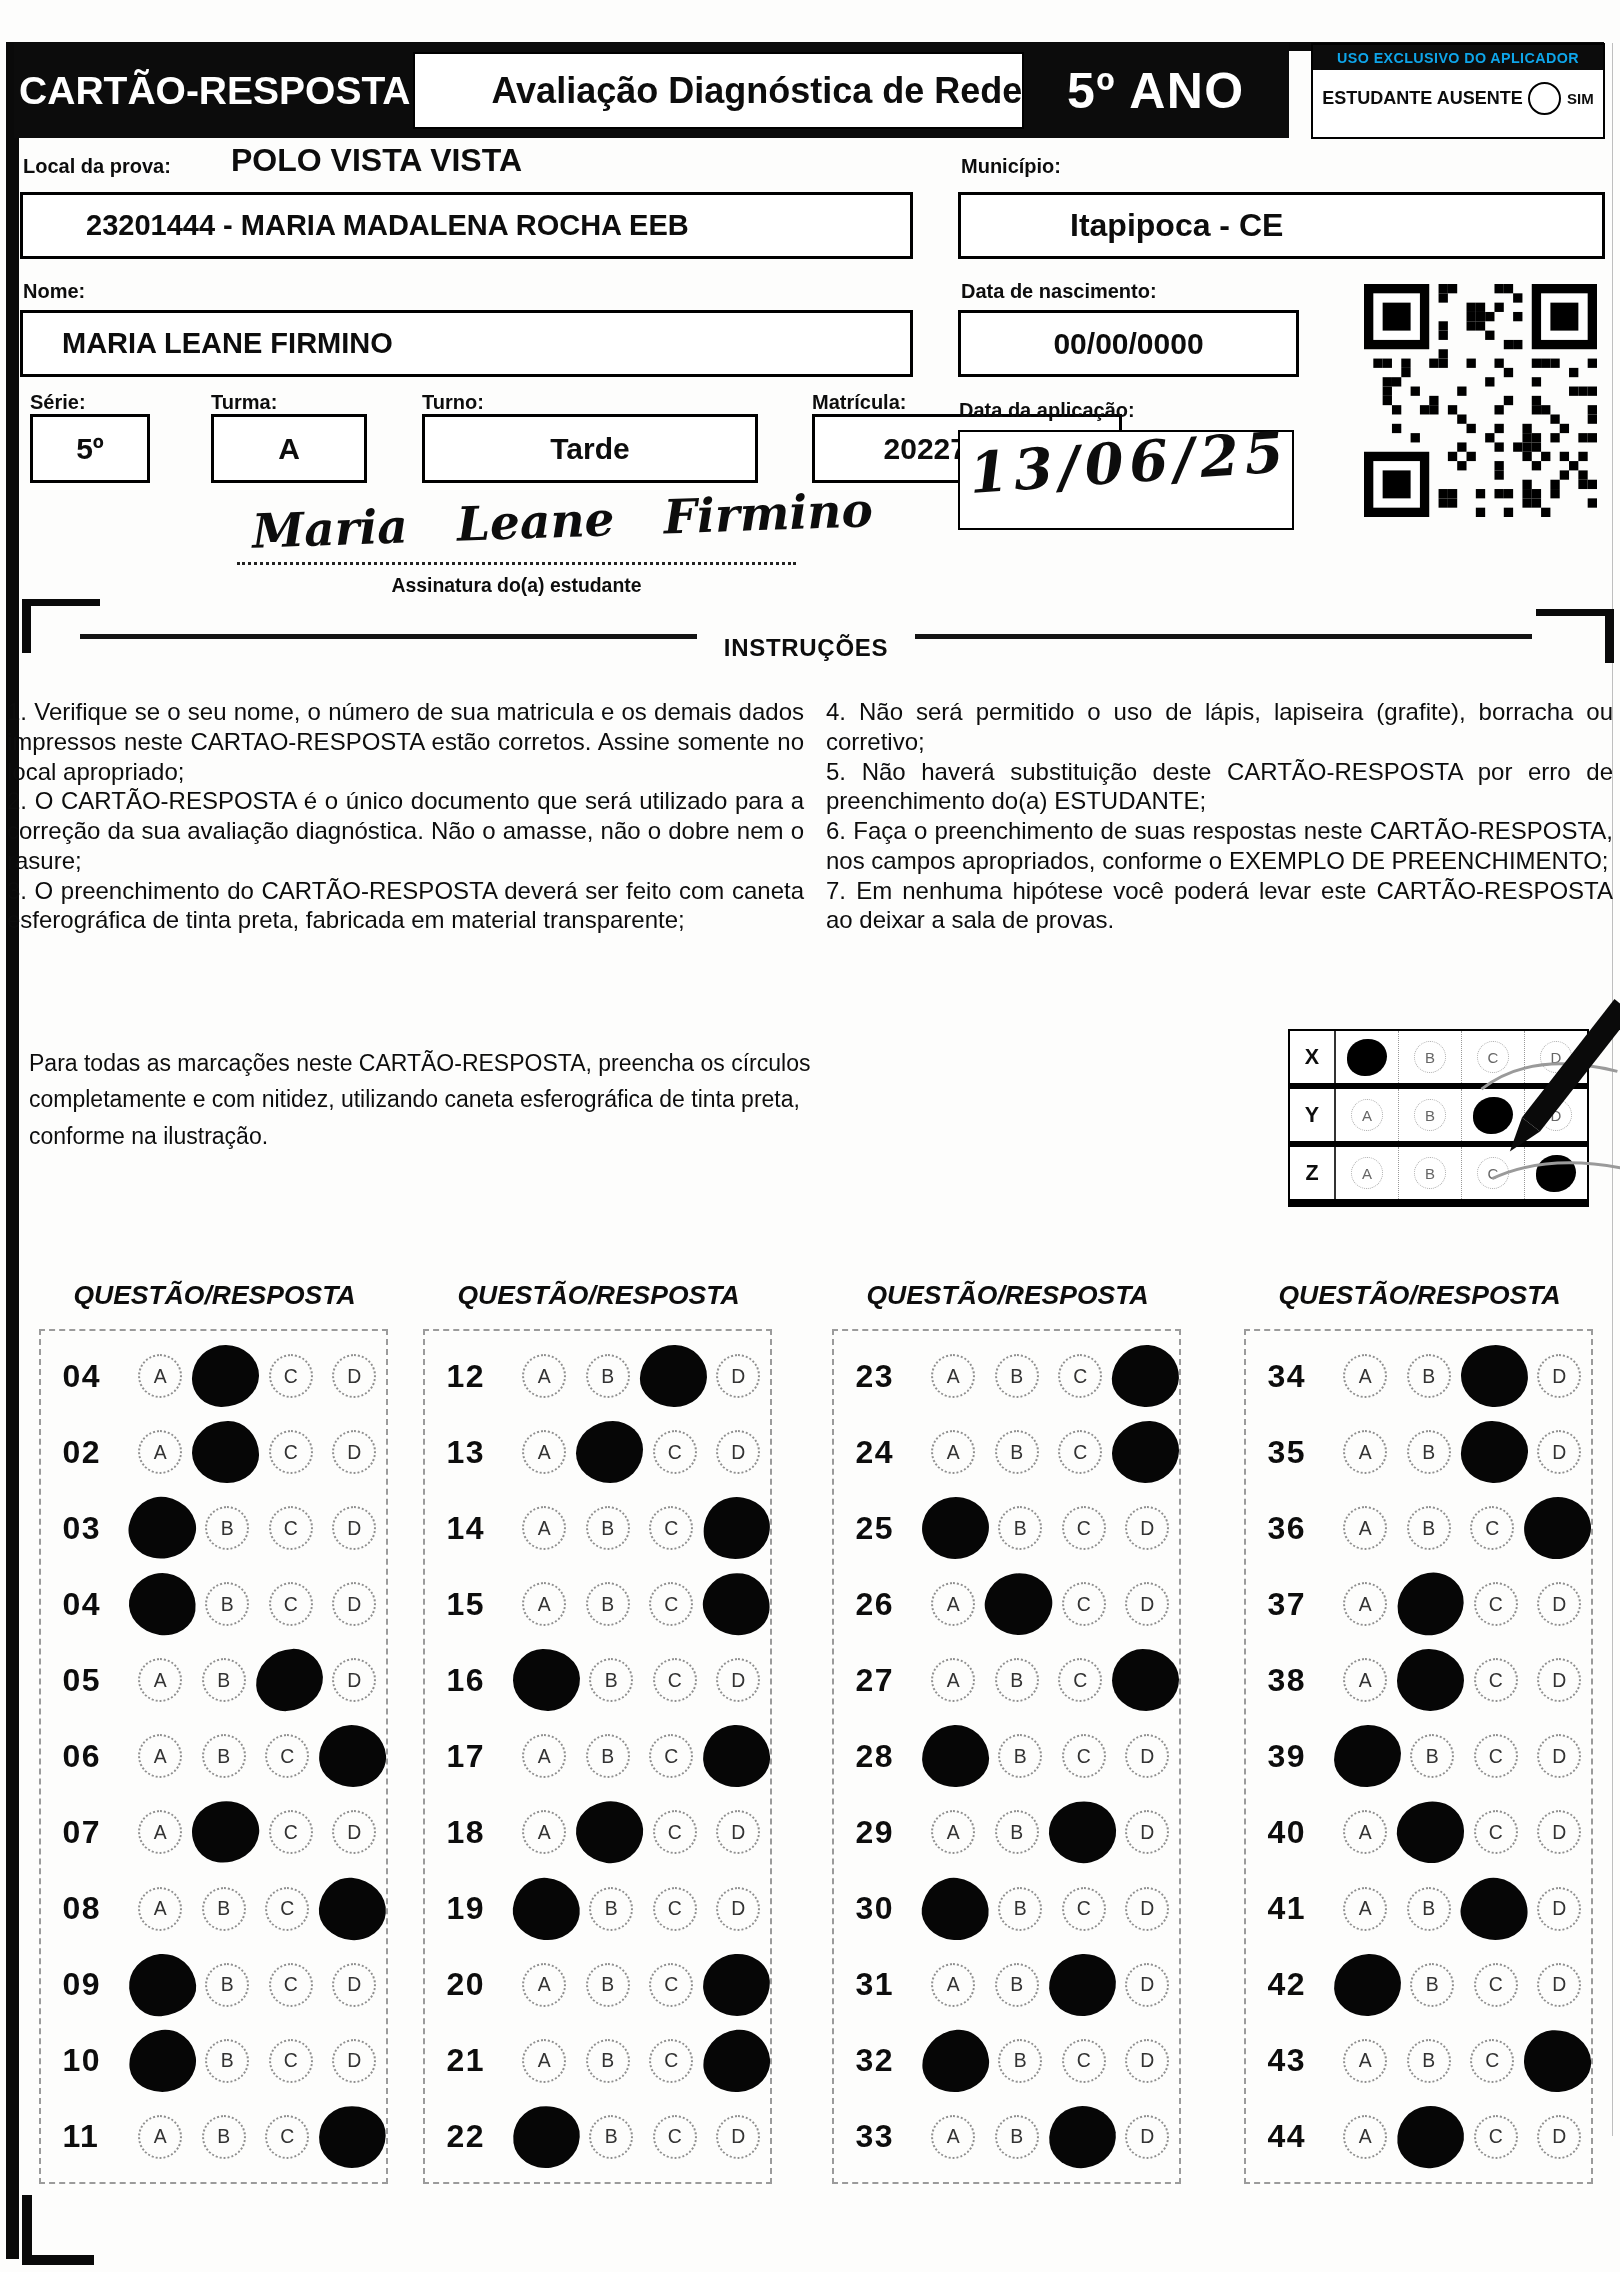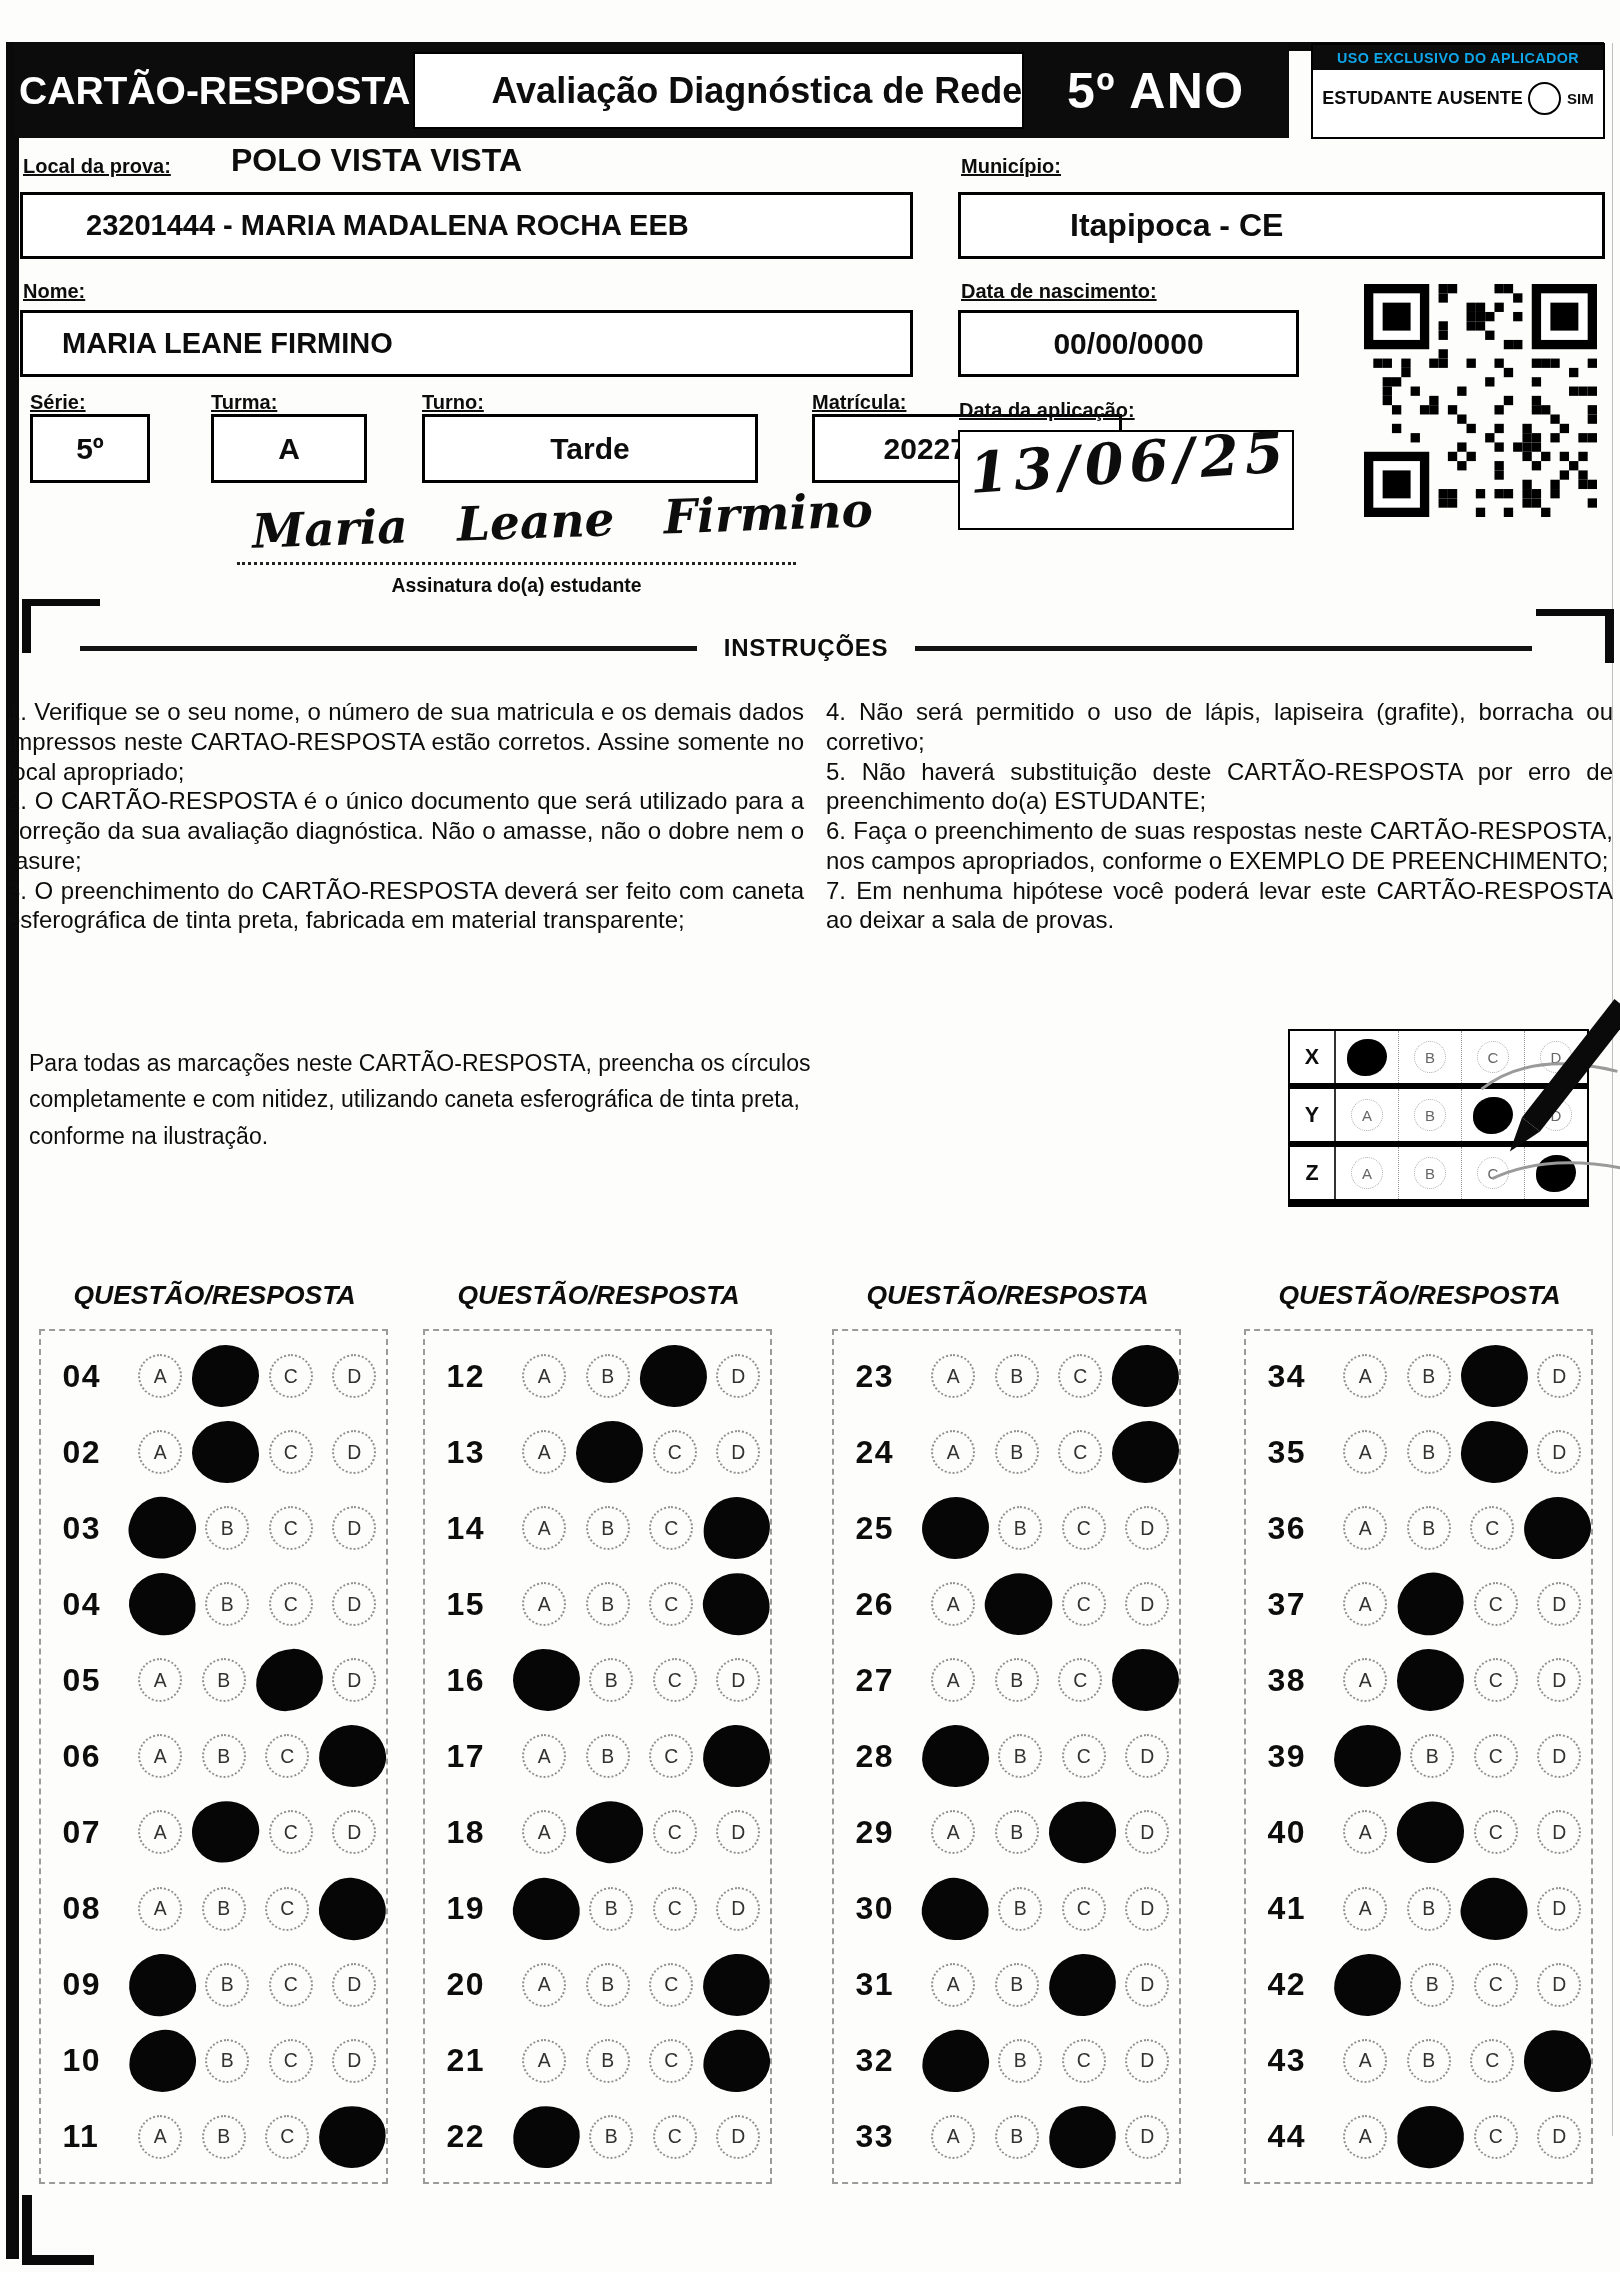--- a/index.html
+++ b/index.html
@@ -24,37 +24,37 @@
   .aplicador-box { position:absolute; left:1311px; top:43px; width:294px; height:96px;
                  border:2.9px solid #000; box-sizing:border-box; background:#fff; }
   .aplicador-title { background:#0c0c0c; color:#0ea5e9; font-size:14.3px; font-weight:bold; text-align:center;
                  padding:5px 0 4.3px; letter-spacing:0.4px; }
   .aplicador-row { display:flex; align-items:center; justify-content:center; gap:5.7px; padding-top:11.5px;
                  font-size:18px; font-weight:bold; }
   .absent-circle { width:29px; height:29px; border:2.2px solid #000; border-radius:50%; flex:0 0 auto; }
   .absent-sim { font-size:15px; }
 
   
-  .field-label { position:absolute; font-size:20px; font-weight:bold;text-decoration:underline; }
+  .field-label { position:absolute; font-size:20px; font-weight:bold; }
   .fbox { position:absolute; border:3.6px solid #000; box-sizing:border-box; background:#fff;
           display:flex; align-items:center; font-weight:bold; }
   .fbox.center { justify-content:center; }
   .local-value { position:absolute; left:231px; top:142px; font-size:32px; font-weight:bold; }
   .handwrite { font-family:"DejaVu Serif", serif; font-style:italic; font-weight:bold; }
   .date-hand { position:absolute; left:969px; top:429px; font-size:56px; letter-spacing:5.7px;
                transform:rotate(-4deg); white-space:nowrap; }
   .signature { position:absolute; left:252px; top:493px; font-size:47px; word-spacing:33px;
                transform:rotate(-2deg); white-space:nowrap; }
   .sig-line { position:absolute; left:237px; top:562px; width:559px; border-bottom:3.6px dotted #222; }
   .sig-caption { position:absolute; left:237px; top:574px; width:559px; text-align:center;
                font-size:19.4px; font-weight:bold; }
   .qr { position:absolute; left:1364px; top:284px; width:233px; height:233px; }
 
   
-  .ins-header { position:absolute; left:80px; top:634px; width:1452px; display:flex; align-items:center; gap:27px; }
+  .ins-header { position:absolute; left:80px; top:634px; width:1452px; display:flex; align-items:flex-start; gap:27px; }
   .ins-line { flex:1; height:5px; background:#141414; }
   .ins-title { font-size:24px; font-weight:bold; letter-spacing:0.7px; }
   .ins-col { position:absolute; top:697px; font-size:24px; line-height:1.24; text-align:justify; }
   .ins-col.left { left:7px; width:797px; }
   .ins-col.right { left:826px; width:787px; }
   .note { position:absolute; left:29px; top:1045px; width:839px; font-size:23px; line-height:1.58; }
 
   
   .example-captions { position:absolute; left:1027px; top:1067px; font-size:19.4px; line-height:1.6; }
   .example-grid { position:absolute; left:1288px; top:1029px; border:2.9px solid #000; background:#fff; }

